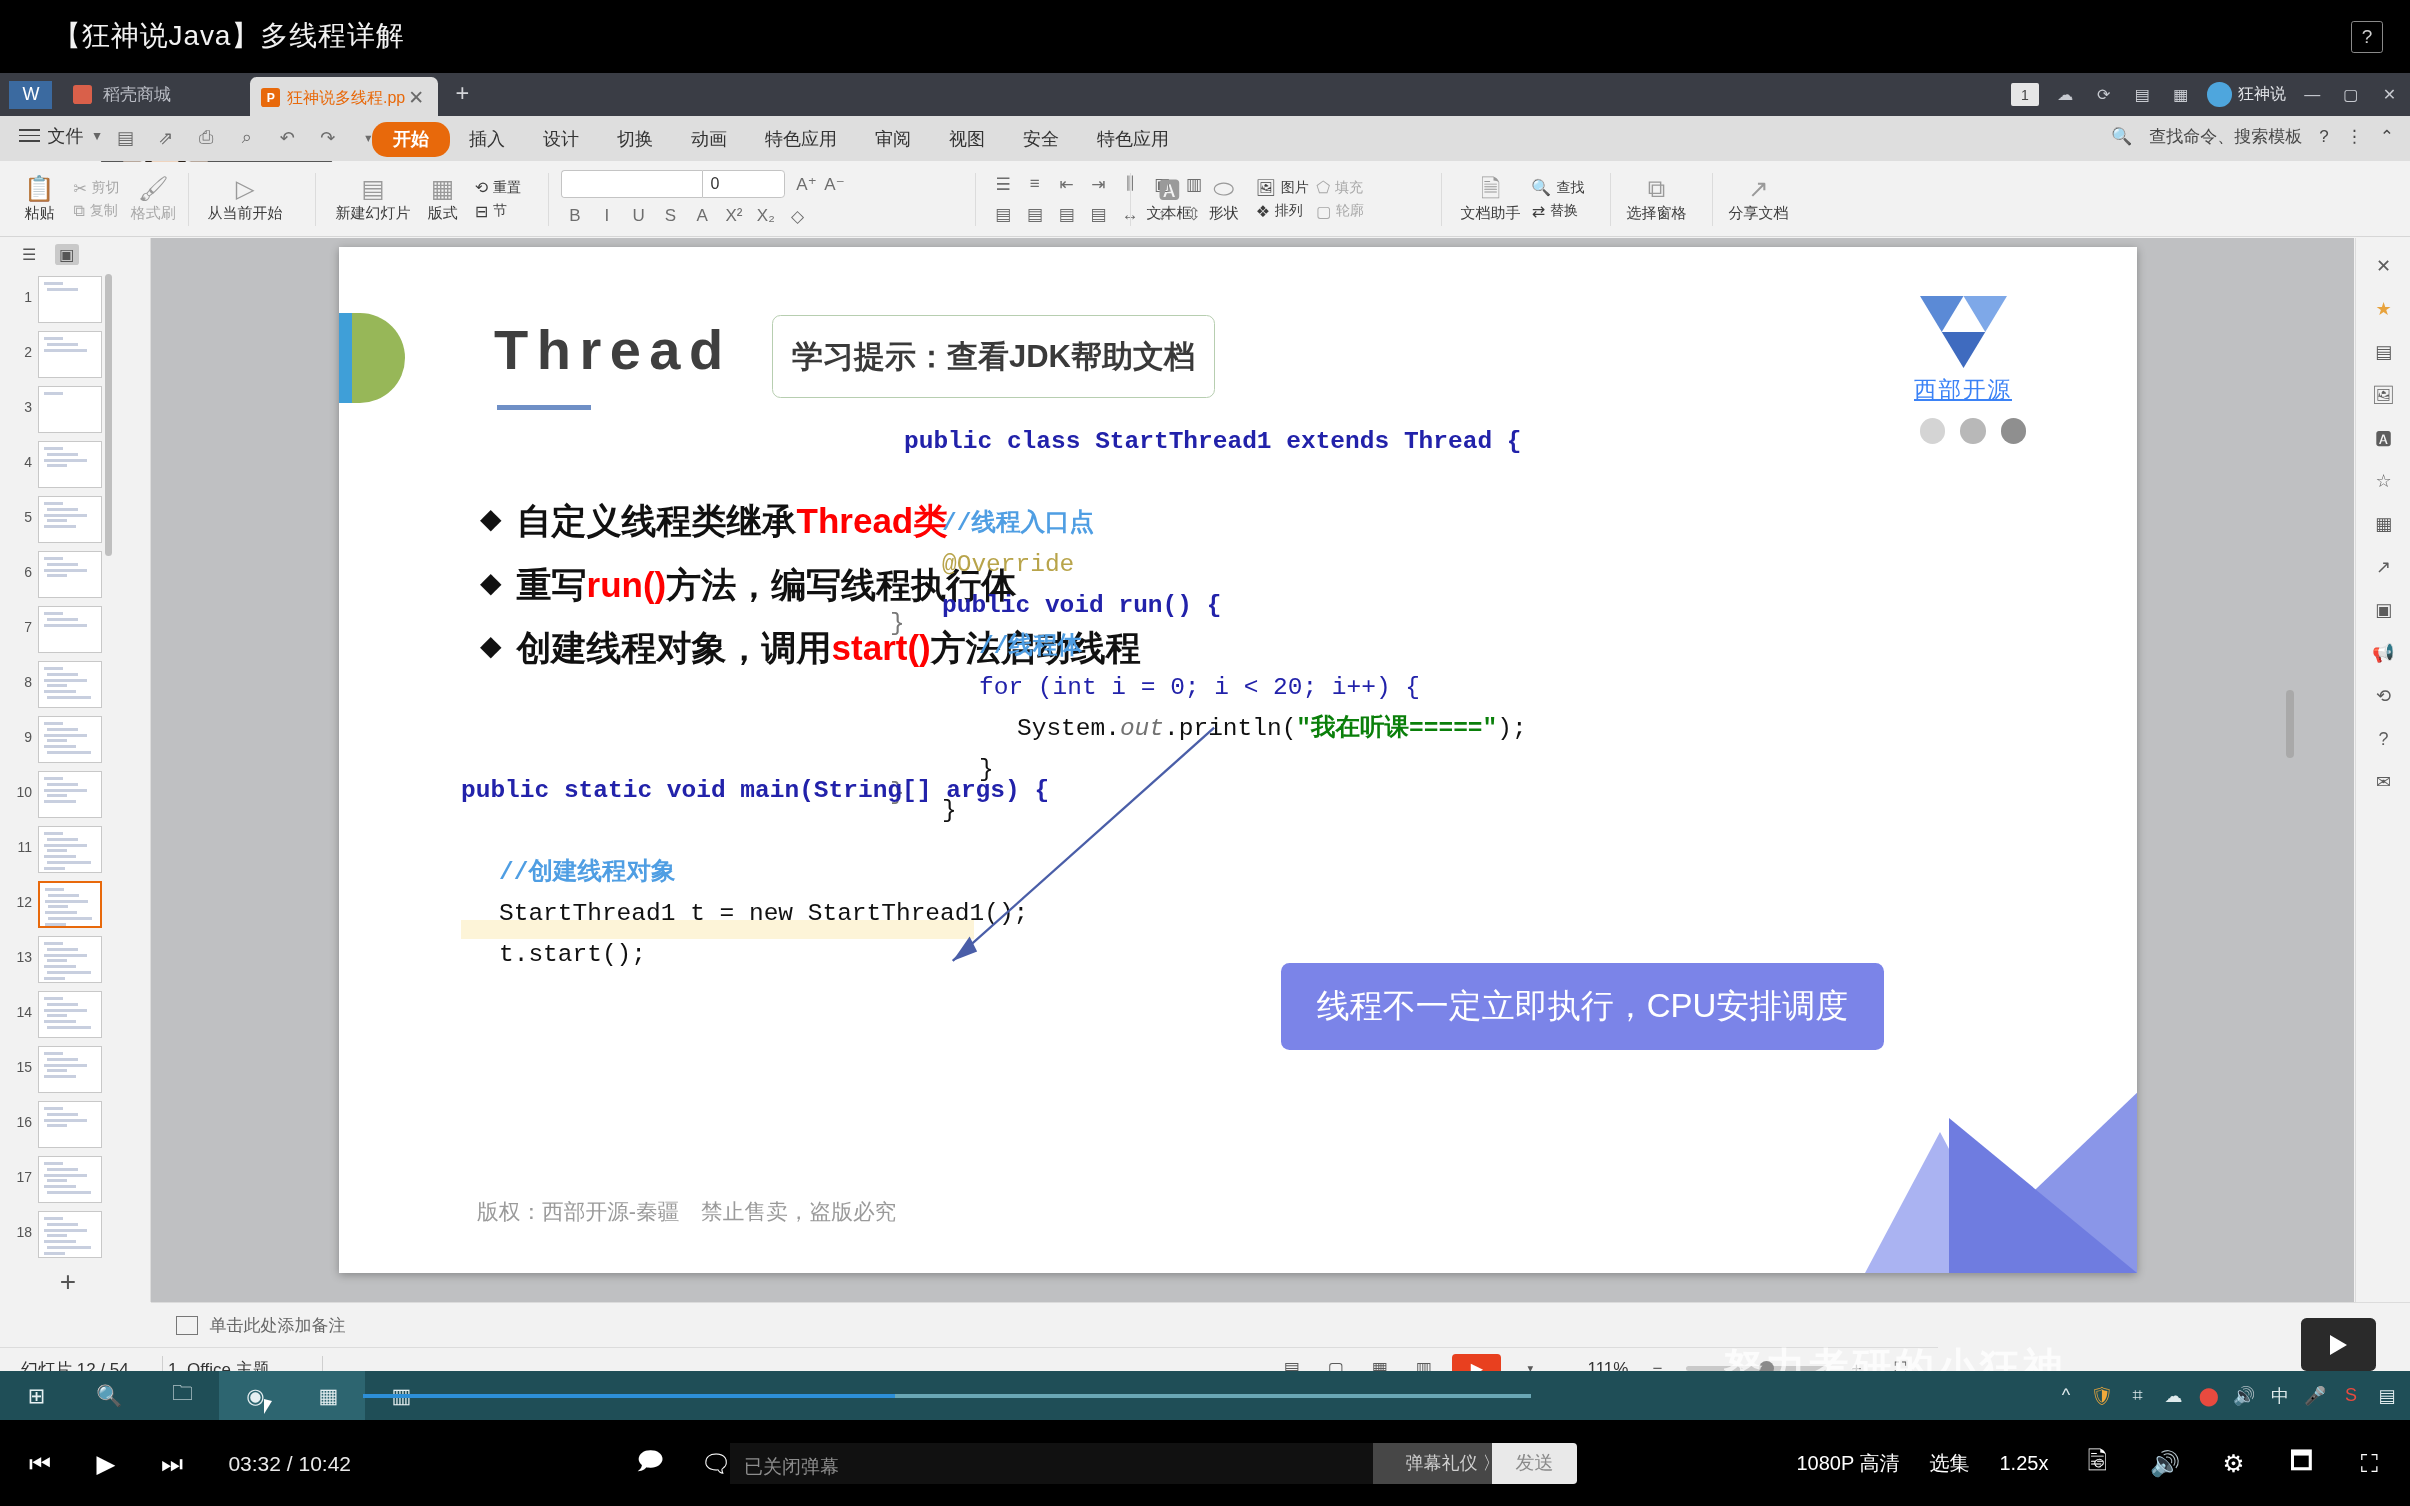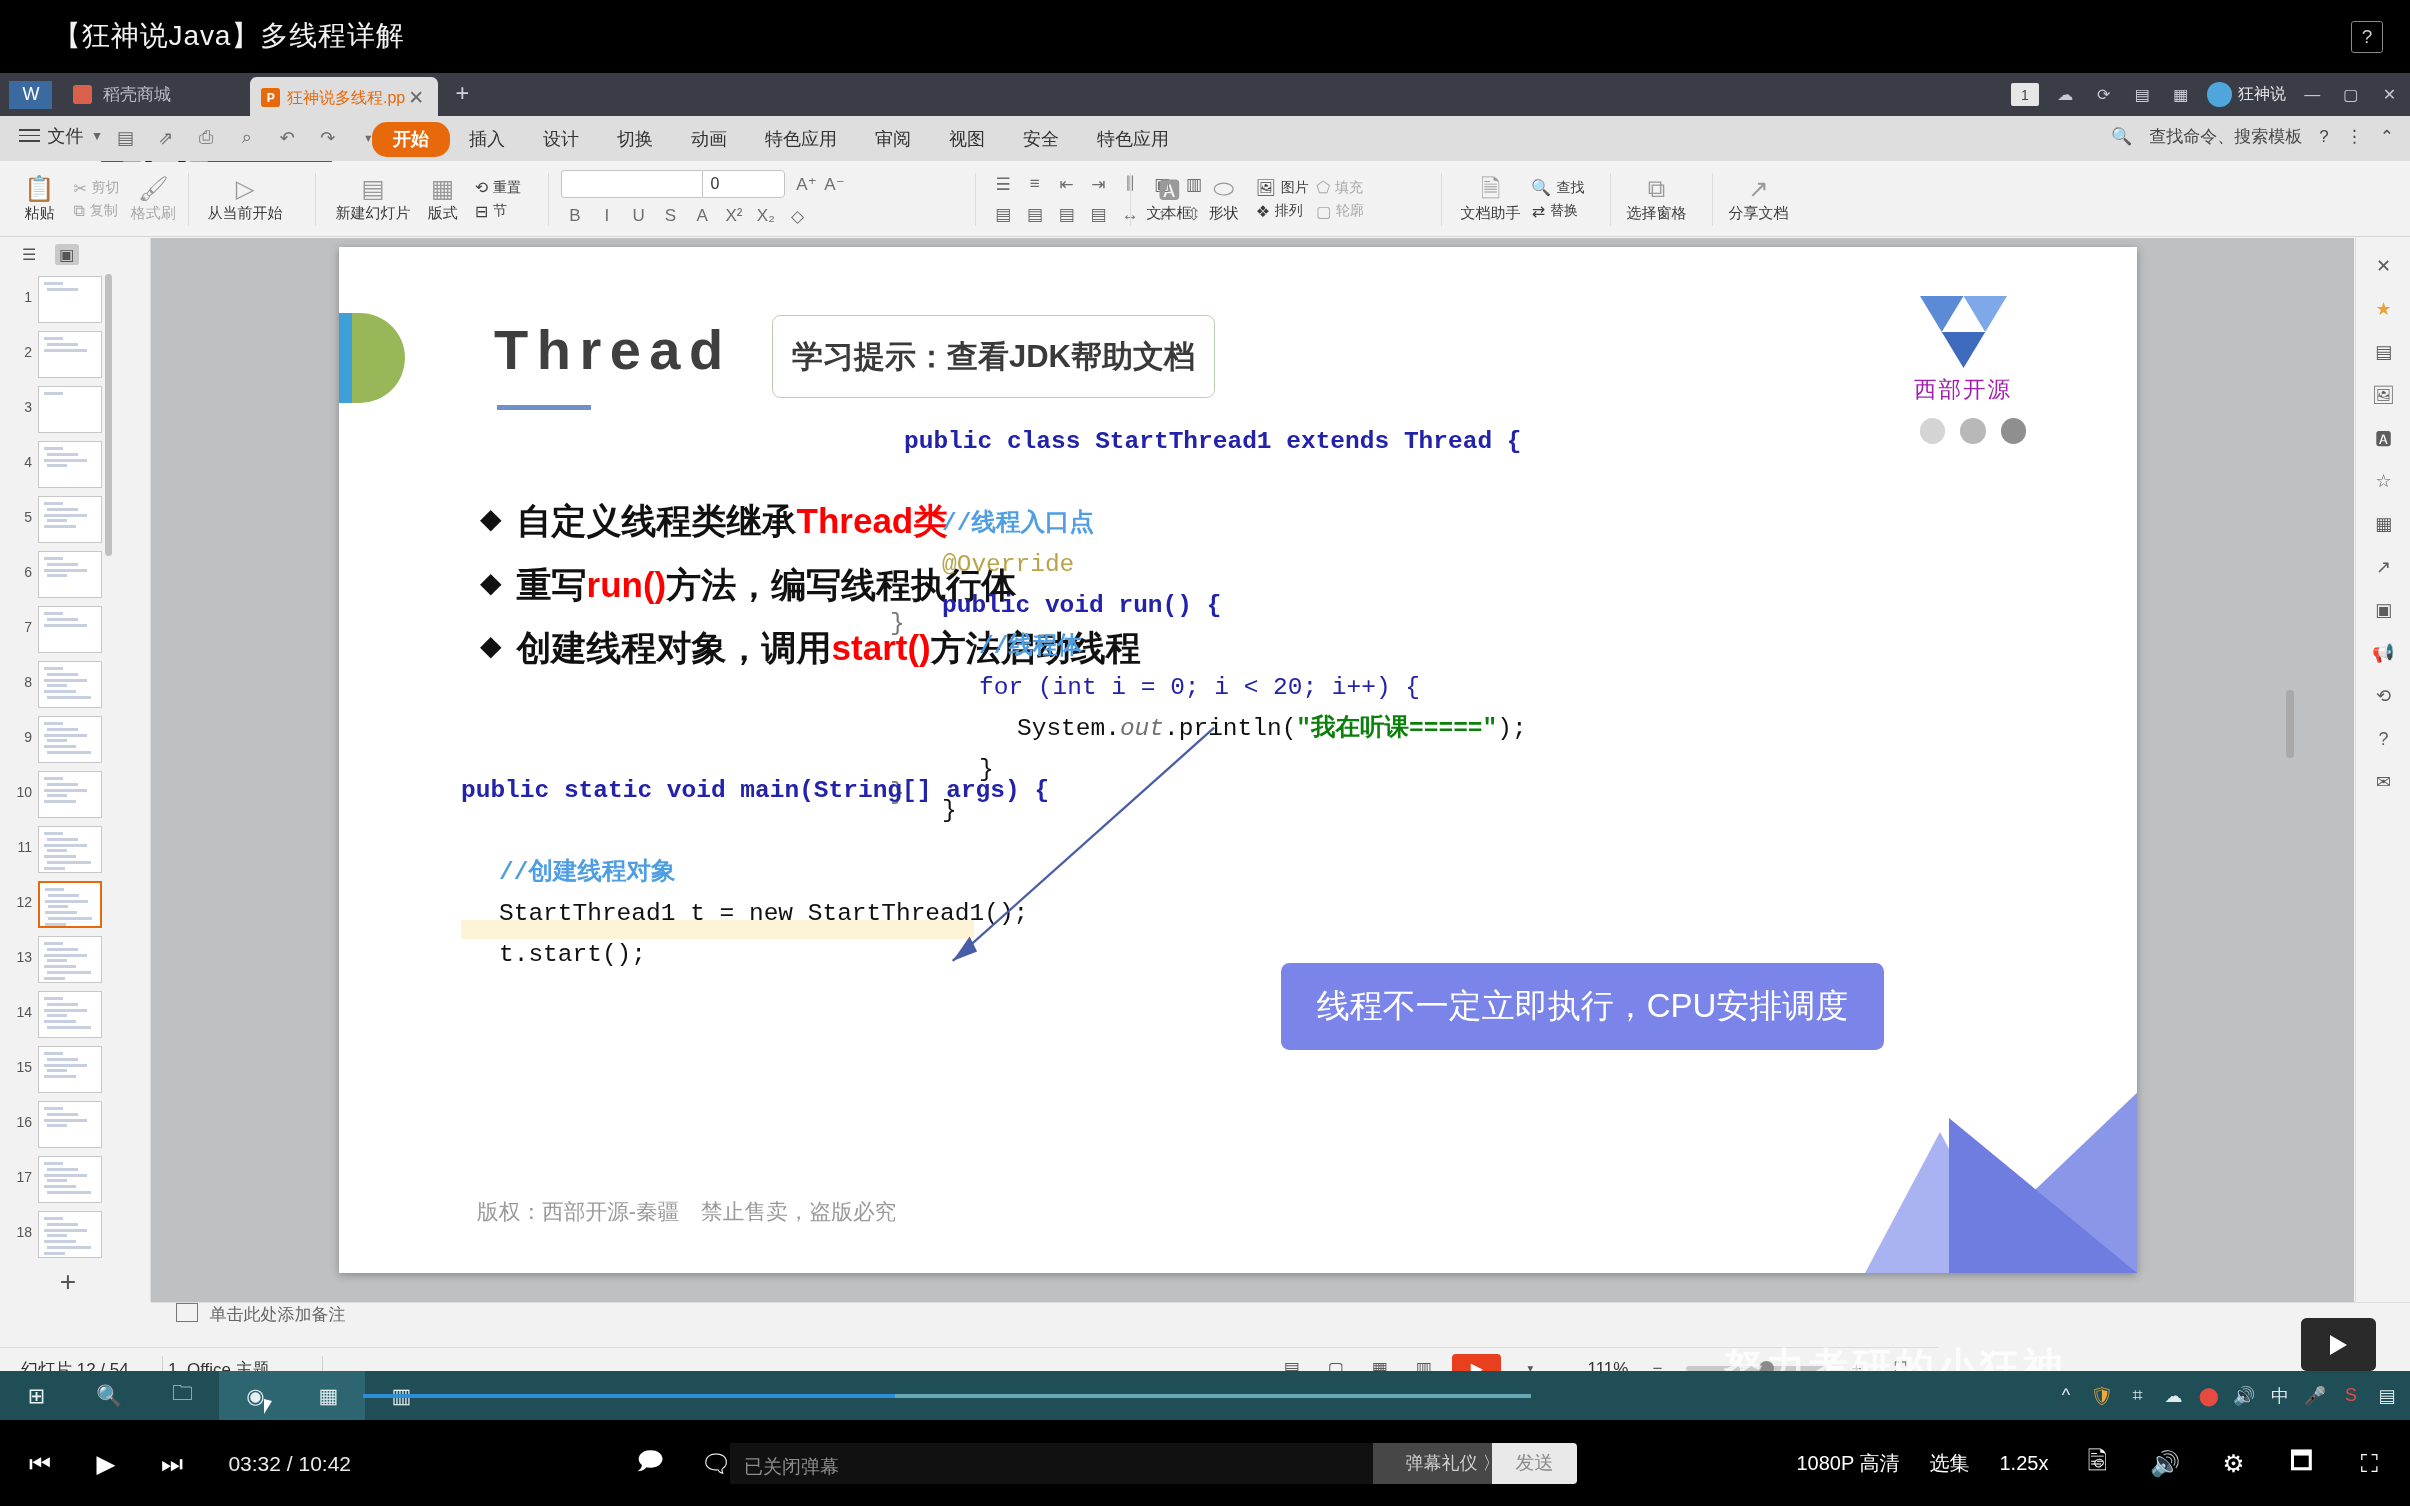--- a/index.html
+++ b/index.html
@@ -111,21 +111,21 @@
   #sd-greenhalf { position:absolute; left:13px; top:66px; width:53px; height:90px; background:#97b758;
     border-radius:0 56px 56px 0; }
   #sd-title { position:absolute; left:155px; top:70px; font-size:56px; font-weight:bold; color:#3f3f3f;
     letter-spacing:8.5px; font-family:"Liberation Sans",sans-serif; }
   #sd-title-ul { position:absolute; left:158px; top:158px; width:94px; height:4.7px; background:#6f8fc6; }
   #sd-hintbox { position:absolute; left:433px; top:68px; width:443px; height:83px; border:1.9px solid #b7ceb0;
     border-radius:8.5px; background:#fff; display:flex; align-items:center; justify-content:center; }
   #sd-hint { font-size:31px; font-weight:bold; color:#3a3a3a; }
   #sd-logo { position:absolute; right:94px; top:49px; width:160px; text-align:center; }
   #sd-logo-mark { width:87px; height:72px; margin:0 auto; position:relative; }
-  #sd-logo-text { font-size:22.6px; color:#a21caf; margin-top:5.6px; letter-spacing:1.9px; }
+  #sd-logo-text { font-size:22.6px; color:#3b82f6; margin-top:5.6px; letter-spacing:1.9px;text-decoration:underline; }
   #sd-dots { position:absolute; right:111px; top:171px; display:flex; gap:15px; }
   .sd-dot { width:25.4px; height:25.4px; border-radius:50%; }
 
   .sd-bullet { position:absolute; display:flex; align-items:flex-start; gap:15px; font-size:35px;
     font-weight:bold; color:#111; white-space:nowrap; }
   .sd-bullet .dia { font-size:28px; line-height:41px; }
   .hl { color:#f00; }
 
   #sd-code-right { position:absolute; left:565px; top:174px; font-family:"Liberation Mono","DejaVu Sans Mono",monospace;
     font-size:24.5px; line-height:41px; color:#111; white-space:pre; }
@@ -160,21 +160,21 @@
 
   
   #right-rail { position:absolute; right:0; top:165px; width:56px; height:1064px; background:#f2f2f2;
     border-left:0.9px solid #dcdcdc; display:flex; flex-direction:column; align-items:center;
     padding-top:13px; gap:13px; }
   .rr-ico { width:34px; height:30px; color:#5d5d5d; font-size:18px; display:flex; align-items:center; justify-content:center; }
   #canvas-vscroll { position:absolute; right:60px; top:452px; width:8.5px; height:68px; background:#a9a9a9; border-radius:4.7px; }
 
   
   #notes-bar { position:absolute; left:151px; top:1229px; width:2260px; height:45px; background:#f2f2f2;
-    border-top:0.9px solid #dcdcdc; display:flex; gap:11.3px; padding-left:24.5px; }
+    border-top:0.9px solid #dcdcdc; display:flex; align-items:center; gap:11.3px; padding-left:24.5px; }
   #notes-icon { width:22.6px; height:19px; border:1.9px solid #777; }
   #notes-text { font-size:17px; color:#666; }
 
   
   #status-bar { position:absolute; left:0; top:1274px; width:1938px; height:42px; background:#f2f2f2;
     border-top:0.9px solid #dcdcdc; }
   #sb-slide { position:absolute; left:21px; top:10.4px; font-size:17px; color:#333; }
   #sb-sep1 { position:absolute; left:162px; top:7.5px; width:0.9px; height:24.5px; background:#cfcfcf; }
   #sb-theme { position:absolute; left:168px; top:10.4px; font-size:17px; color:#333; }
   #sb-sep2 { position:absolute; left:322px; top:7.5px; width:0.9px; height:24.5px; background:#cfcfcf; }

